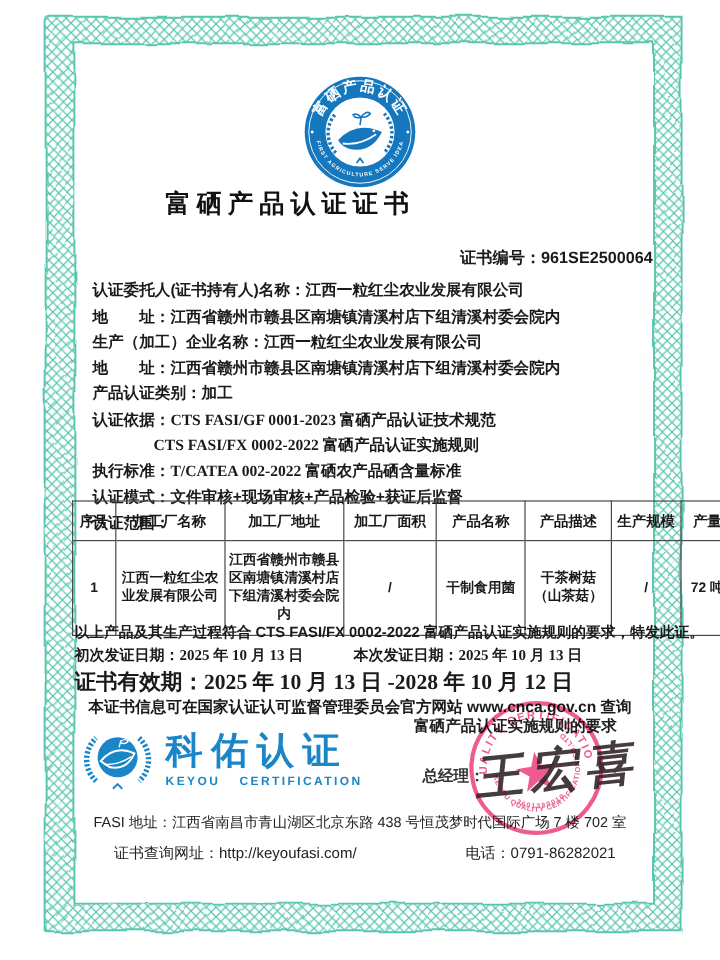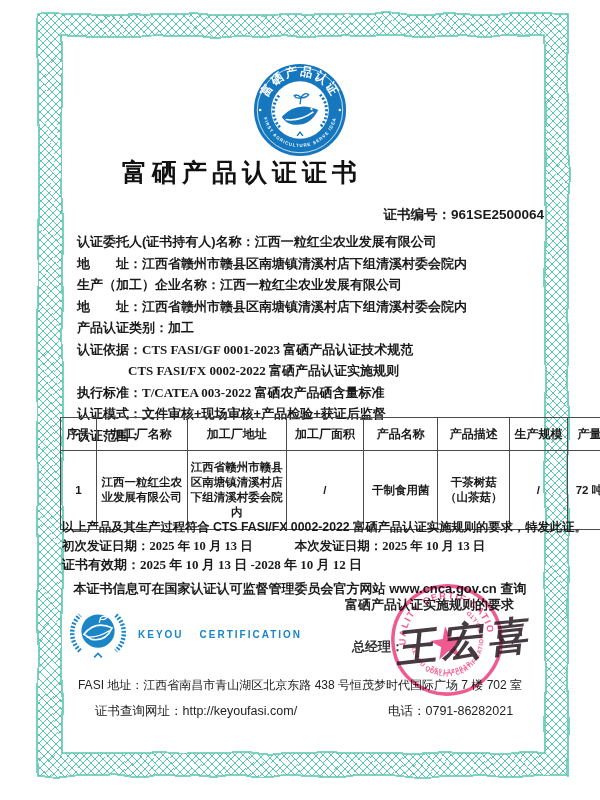--- a/index.html
+++ b/index.html
@@ -3,39 +3,39 @@
 <meta charset="utf-8">
 <style>
   html,body{margin:0;padding:0;}
   body{width:600px;height:800px;background:#f6f6f4;font-family:"Liberation Sans",sans-serif;}
   .page{position:relative;width:600px;height:800px;background:#ffffff;overflow:hidden;}
   .border-svg{position:absolute;left:0;top:0;z-index:1;}
   .content{position:absolute;left:0;top:0;width:600px;height:800px;z-index:2;color:#1a1a1a;}
 
   .badge{position:absolute;left:252px;top:62px;width:96px;height:96px;}
   .title{position:absolute;left:0;top:156px;width:484px;text-align:center;
-         font-size:25px;font-weight:bold;letter-spacing:5px;color:#111;}
+         font-size:21px;font-weight:bold;letter-spacing:5px;color:#111;}
   .cert-no{position:absolute;top:206px;right:56px;font-size:13.5px;font-weight:bold;}
 
   .info{position:absolute;left:62px;top:231px;width:486px;}
   .iline{font-size:13px;font-weight:bold;line-height:21.5px;white-space:nowrap;padding-left:15px;}
   .iline .serifval{font-family:"Liberation Serif",serif;}
   .indent{padding-left:66px;}
 
   .scope-table{position:absolute;left:60px;top:417px;width:552px;border-collapse:collapse;
                font-size:11.5px;color:#1a1a1a;table-layout:fixed;}
   .scope-table th,.scope-table td{border:1px solid #4a4a4a;text-align:center;vertical-align:middle;
                padding:2px 1px;font-weight:bold;}
   .scope-table th{height:28px;font-size:12px;}
   .scope-table td{height:74px;line-height:15px;}
 
   .statement{position:absolute;left:62px;top:519px;width:486px;font-size:12.3px;font-weight:bold;white-space:nowrap;}
   .dates1{position:absolute;left:62px;top:538px;font-size:12.5px;font-weight:bold;}
   .dates1 .gap{display:inline-block;width:42px;}
-  .dates2{position:absolute;left:62px;top:556px;font-size:13px;font-weight:bold;}
+  .dates2{position:absolute;left:62px;top:556px;font-size:18px;font-weight:bold;}
   .datesv{font-family:"Liberation Serif",serif;}
   .query-note{position:absolute;left:0;top:580px;width:600px;text-align:center;font-size:13px;font-weight:bold;}
 
   .issuer-logo{position:absolute;left:66px;top:601px;display:flex;align-items:center;}
   .issuer-logo .emblem{width:64px;height:64px;}
   .logo-text{margin-left:8px;}
   .logo-cn{font-size:31px;font-weight:bold;color:#1a86c8;letter-spacing:7px;line-height:34px;}
   .logo-en{font-size:10px;font-weight:bold;color:#1a86c8;letter-spacing:2px;margin-top:3px;}
   .logo-en .sp{display:inline-block;width:16px;}
 
@@ -108,21 +108,21 @@
     <div class="cert-no"><span>证书编号：</span><span>961SE2500064</span></div>
 
     <div class="info">
       <div class="iline"><span>认证委托人(证书持有人)名称：</span><span>江西一粒红尘农业发展有限公司</span></div>
       <div class="iline"><span>地　　址：</span><span>江西省赣州市赣县区南塘镇清溪村店下组清溪村委会院内</span></div>
       <div class="iline"><span>生产（加工）企业名称：</span><span>江西一粒红尘农业发展有限公司</span></div>
       <div class="iline"><span>地　　址：</span><span>江西省赣州市赣县区南塘镇清溪村店下组清溪村委会院内</span></div>
       <div class="iline"><span>产品认证类别：</span><span>加工</span></div>
       <div class="iline"><span>认证依据：</span><span class="serifval">CTS FASI/GF 0001-2023 富硒产品认证技术规范</span></div>
       <div class="iline indent"><span class="serifval">CTS FASI/FX 0002-2022 富硒产品认证实施规则</span></div>
-      <div class="iline"><span>执行标准：</span><span class="serifval">T/CATEA 003-2022 富硒农产品硒含量标准</span></div>
+      <div class="iline"><span>执行标准：</span><span class="serifval">T/CATEA 002-2022 富硒农产品硒含量标准</span></div>
       <div class="iline"><span>认证模式：</span><span>文件审核+现场审核+产品检验+获证后监督</span></div>
       <div class="iline"><span>认证范围：</span></div>
     </div>
 
     <table class="scope-table">
       <colgroup>
         <col style="width:6.5%">
           <col style="width:16.5%">
           <col style="width:18%">
           <col style="width:14%">
@@ -167,20 +167,21 @@
       <svg class="emblem" viewBox="0 0 100 100">
         <path d="M22,78 A38,38 0 0 1 22,22" fill="none" stroke="#1a86c8" stroke-width="7" stroke-dasharray="3 2.6"></path>
         <path d="M78,22 A38,38 0 0 1 78,78" fill="none" stroke="#1a86c8" stroke-width="7" stroke-dasharray="3 2.6"></path>
         <path d="M44,88 L50,82 L56,88" fill="none" stroke="#1a86c8" stroke-width="2.5"></path>
         <circle cx="50" cy="47" r="26" fill="#1a86c8"></circle>
         <path d="M28,52 Q46,30 72,42 Q62,64 40,60 Z" fill="none" stroke="#ffffff" stroke-width="2.5"></path>
         <path d="M32,56 Q50,58 68,46" fill="none" stroke="#ffffff" stroke-width="2"></path>
         <path d="M52,34 L54,26 Q60,22 64,26 Q59,31 54,28" fill="none" stroke="#ffffff" stroke-width="1.8"></path>
       </svg>
       <div class="logo-text">
+        <div class="logo-cn">科佑认证</div>
         <div class="logo-en"><span>KEYOU</span><span class="sp"></span><span>CERTIFICATION</span></div>
       </div>
     </div>
 
     <div class="issuer-company">富硒产品认证实施规则的要求</div>
     <div class="signer">总经理：</div>
     <div class="signature">王宏喜</div>
 
     <svg class="stamp" viewBox="0 0 120 120">
       <g transform="rotate(-8 60 60)">

